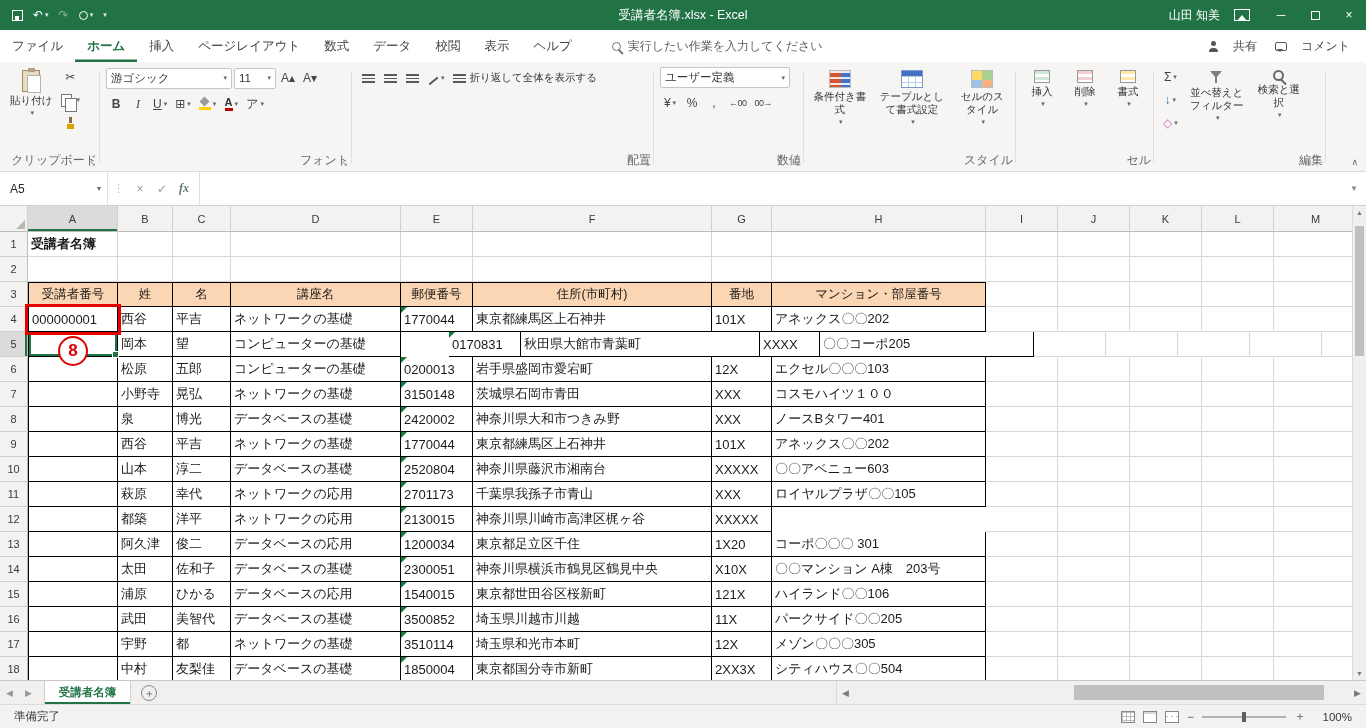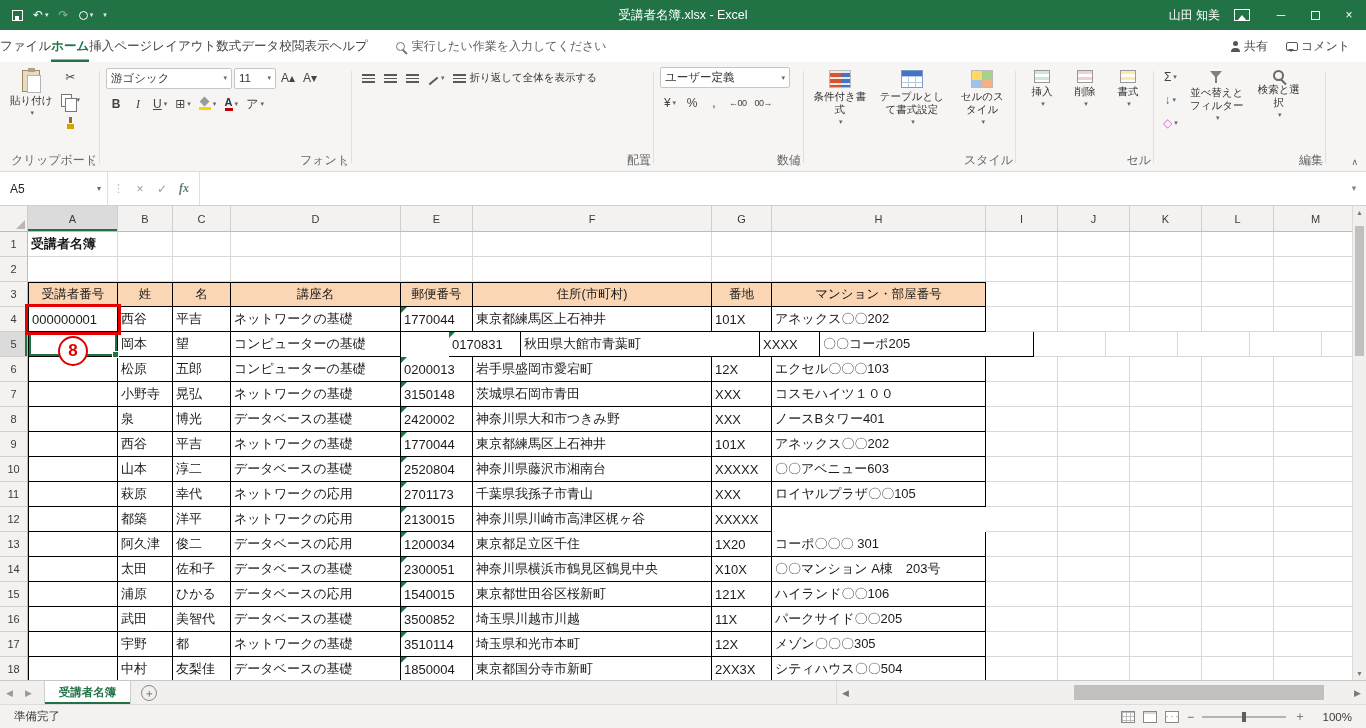--- a/index.html
+++ b/index.html
@@ -20,27 +20,27 @@
   .i-touch { width:9px; height:9px; border:1.5px solid #fff; border-radius:50%; display:inline-block; }
   .tb-title { position:absolute; left:0; right:0; text-align:center; font-size:12.5px; pointer-events:none; }
   .tb-right { margin-left:auto; display:flex; align-items:center; gap:14px; font-size:12px; z-index:2; }
   .i-photo { width:16px; height:12px; border:1px solid #fff; position:relative; display:inline-block; overflow:hidden; }
   .i-photo::after { content:''; position:absolute; left:2px; bottom:-1px; border-left:5px solid transparent; border-right:5px solid transparent; border-bottom:6px solid #fff; }
   .winbtns { display:flex; }
   .winbtn { width:34px; height:30px; display:inline-flex; align-items:center; justify-content:center; font-size:12px; }
   .i-maxbox { width:9px; height:9px; border:1px solid #fff; display:inline-block; }
   
   .tabrow { height:32px; background:#fff; display:flex; align-items:center; flex:none; font-size:12.5px; color:#444; }
-  .rtab { padding:0 0; height:100%; display:inline-flex; align-items:center; }
+  .rtab { padding:0 12px; height:100%; display:inline-flex; align-items:center; }
   .rtab.active { color:#217346; font-weight:bold; box-shadow:inset 0 -2.5px 0 #217346; }
   .tellme { display:flex; align-items:center; gap:7px; margin-left:28px; color:#605e5c; font-size:12px; }
   .i-mag { width:9px; height:9px; border:1.5px solid #767676; border-radius:50%; position:relative; display:inline-block; }
   .i-mag::after { content:''; position:absolute; right:-4px; bottom:-3px; width:6px; height:1.5px; background:#767676; transform:rotate(45deg); }
   .tabrow-right { margin-left:auto; display:flex; align-items:center; gap:18px; padding-right:16px; font-size:12px; color:#444; }
-  .chipbtn { display:inline-flex; align-items:center; gap:3px; }
+  .chipbtn { display:inline-flex; align-items:center; gap:14px; }
   .i-person { width:11px; height:11px; position:relative; display:inline-block; }
   .i-person::before { content:''; position:absolute; left:3px; top:0; width:5px; height:5px; border-radius:50%; background:#555; }
   .i-person::after { content:''; position:absolute; left:1px; bottom:0; width:9px; height:4px; border-radius:4px 4px 0 0; background:#555; }
   .i-comment { width:12px; height:9px; border:1.5px solid #555; border-radius:2px; position:relative; display:inline-block; }
   .i-comment::after { content:''; position:absolute; left:1px; bottom:-5px; border:3px solid transparent; border-top-color:#555; }
   
   .ribbon { height:110px; background:#f6f5f4; border-bottom:1px solid #dcdbda; display:flex; padding:3px 2px 0 2px; position:relative; flex:none; }
   .rg { display:flex; flex-direction:column; position:relative; padding:0 3px; flex:none; }
   .rg::after { content:''; position:absolute; right:0; top:6px; bottom:8px; width:1px; background:#e1dfdd; }
   .rg-body { flex:1; display:flex; align-items:flex-start; gap:3px; padding:2px 3px; }

